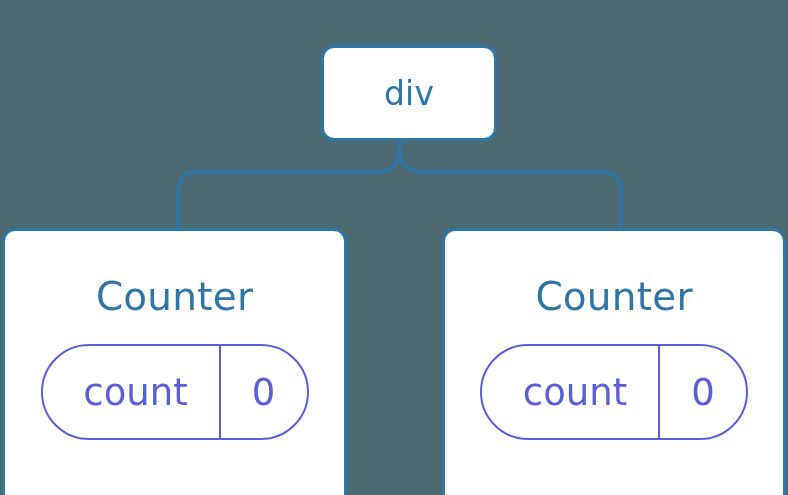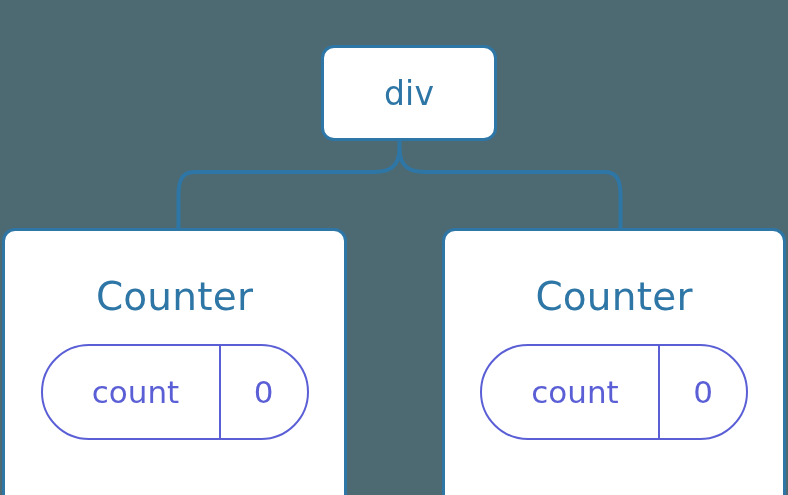--- a/index.html
+++ b/index.html
@@ -87,21 +87,21 @@
     display: flex;
     align-items: stretch;
     background: #ffffff;
   }
   .pill-key,
   .pill-value {
     display: flex;
     align-items: center;
     justify-content: center;
     color: #5b5fd6;
-    font-size: 31px;
+    font-size: 37px;
     line-height: 1;
     box-sizing: border-box;
   }
   .pill-key {
     width: 176px;
     padding-left: 10px;
   }
   .pill-divider {
     width: 2px;
     background: #5b5fd6;

